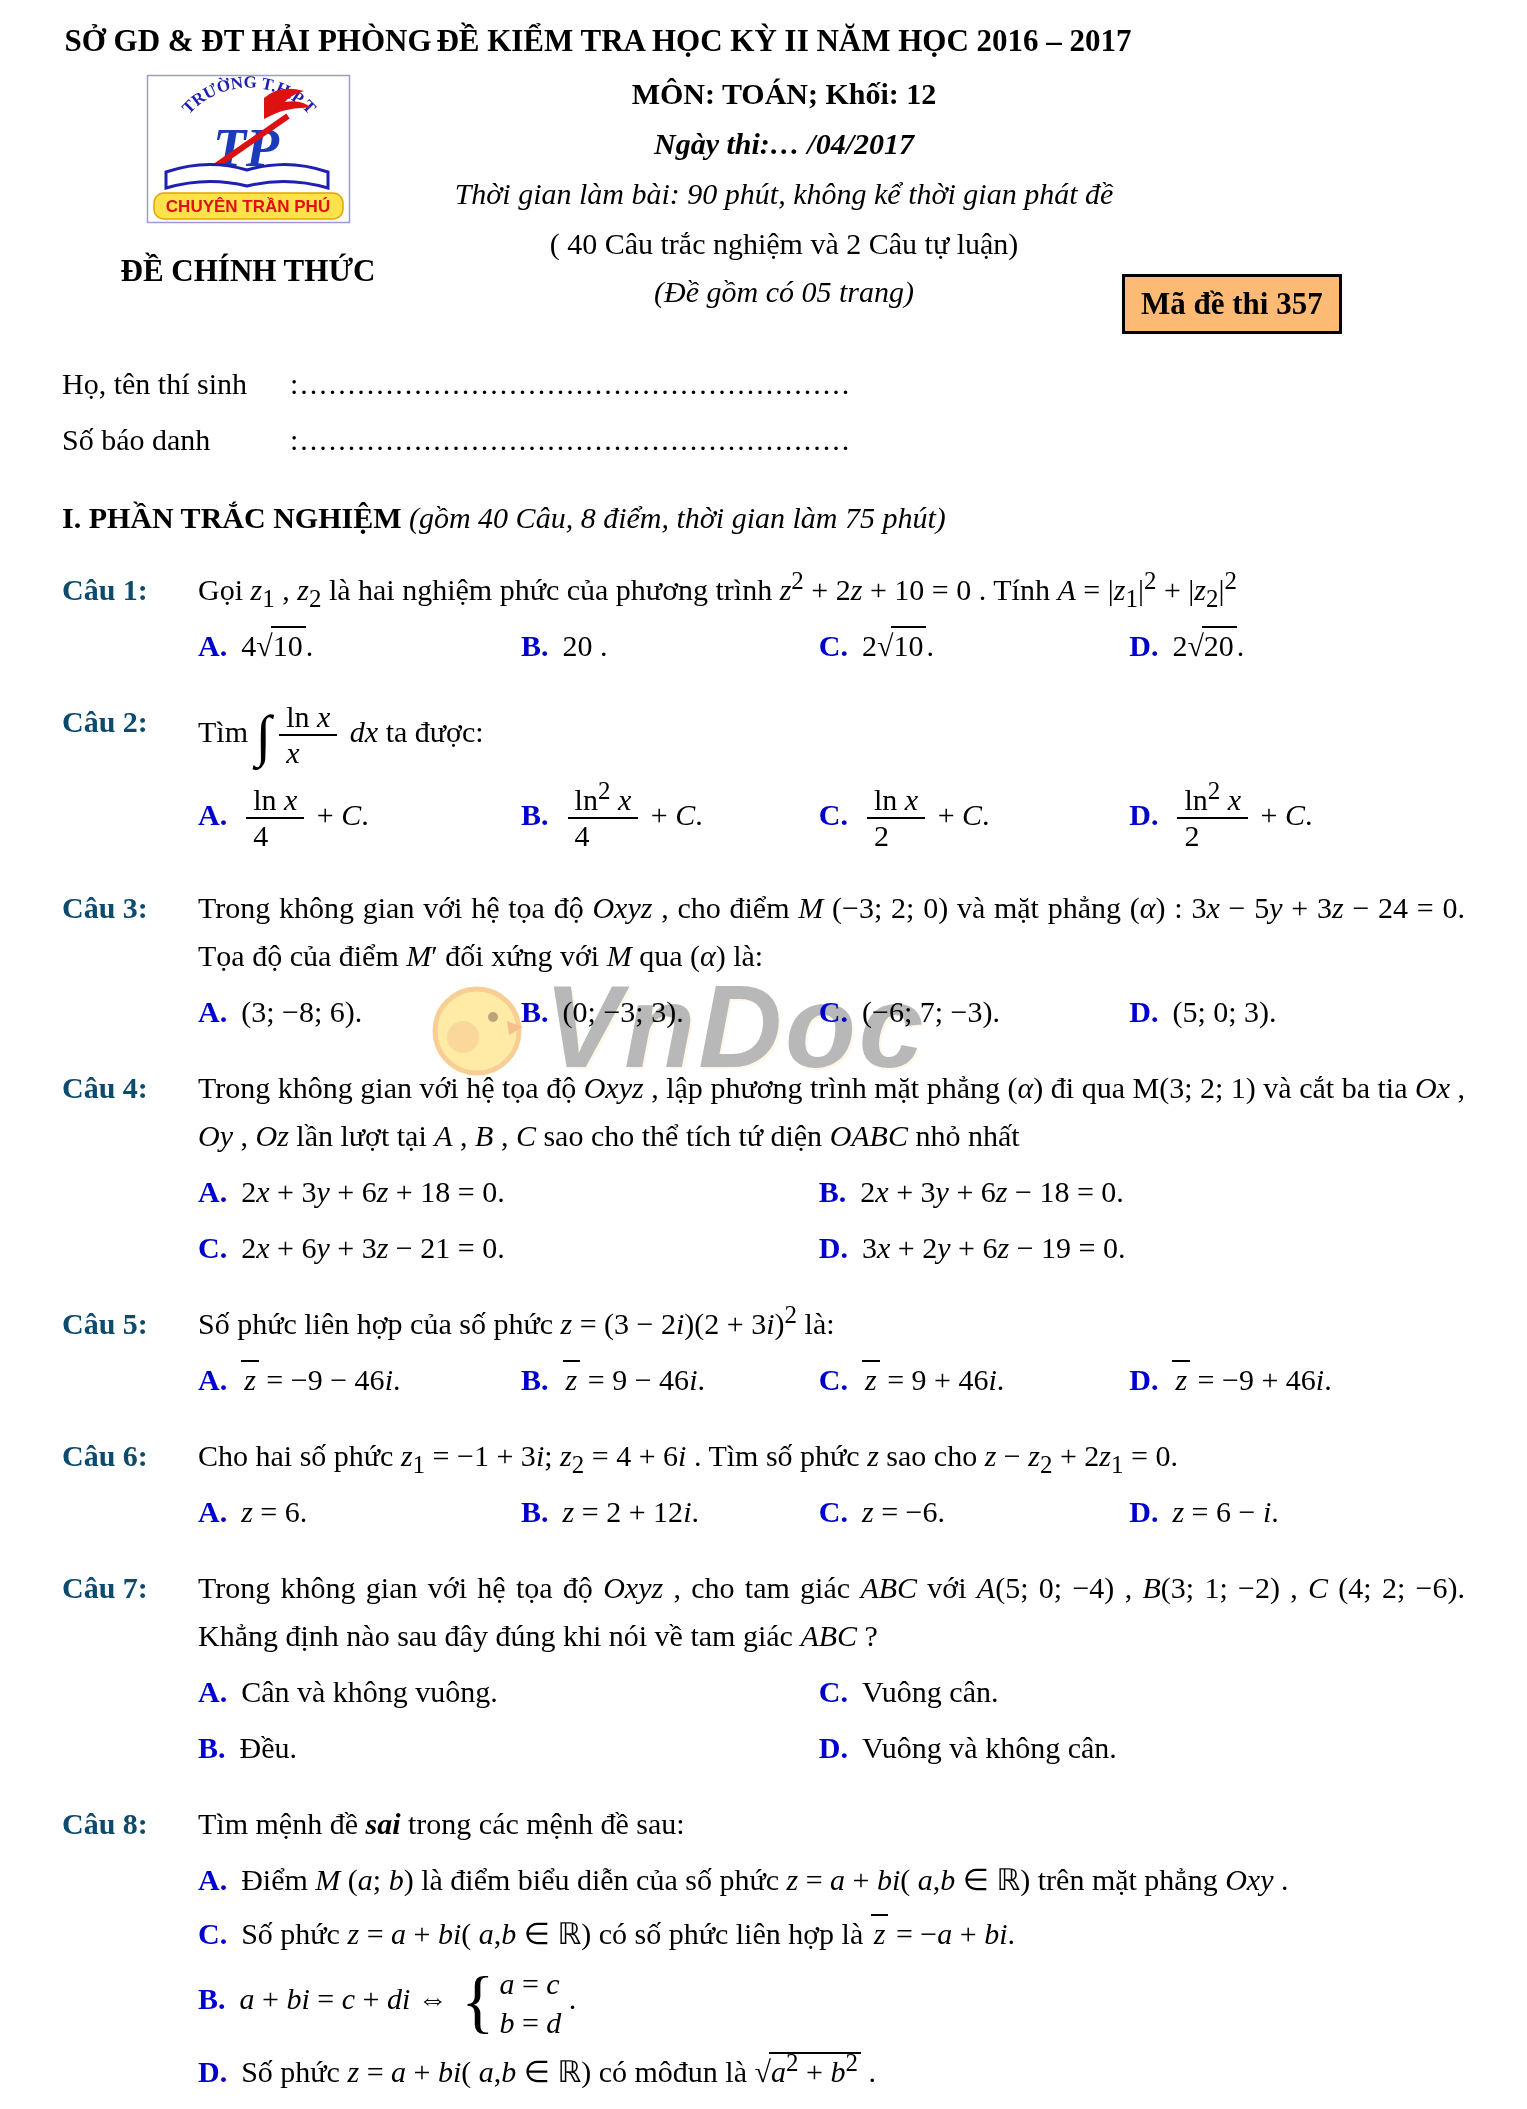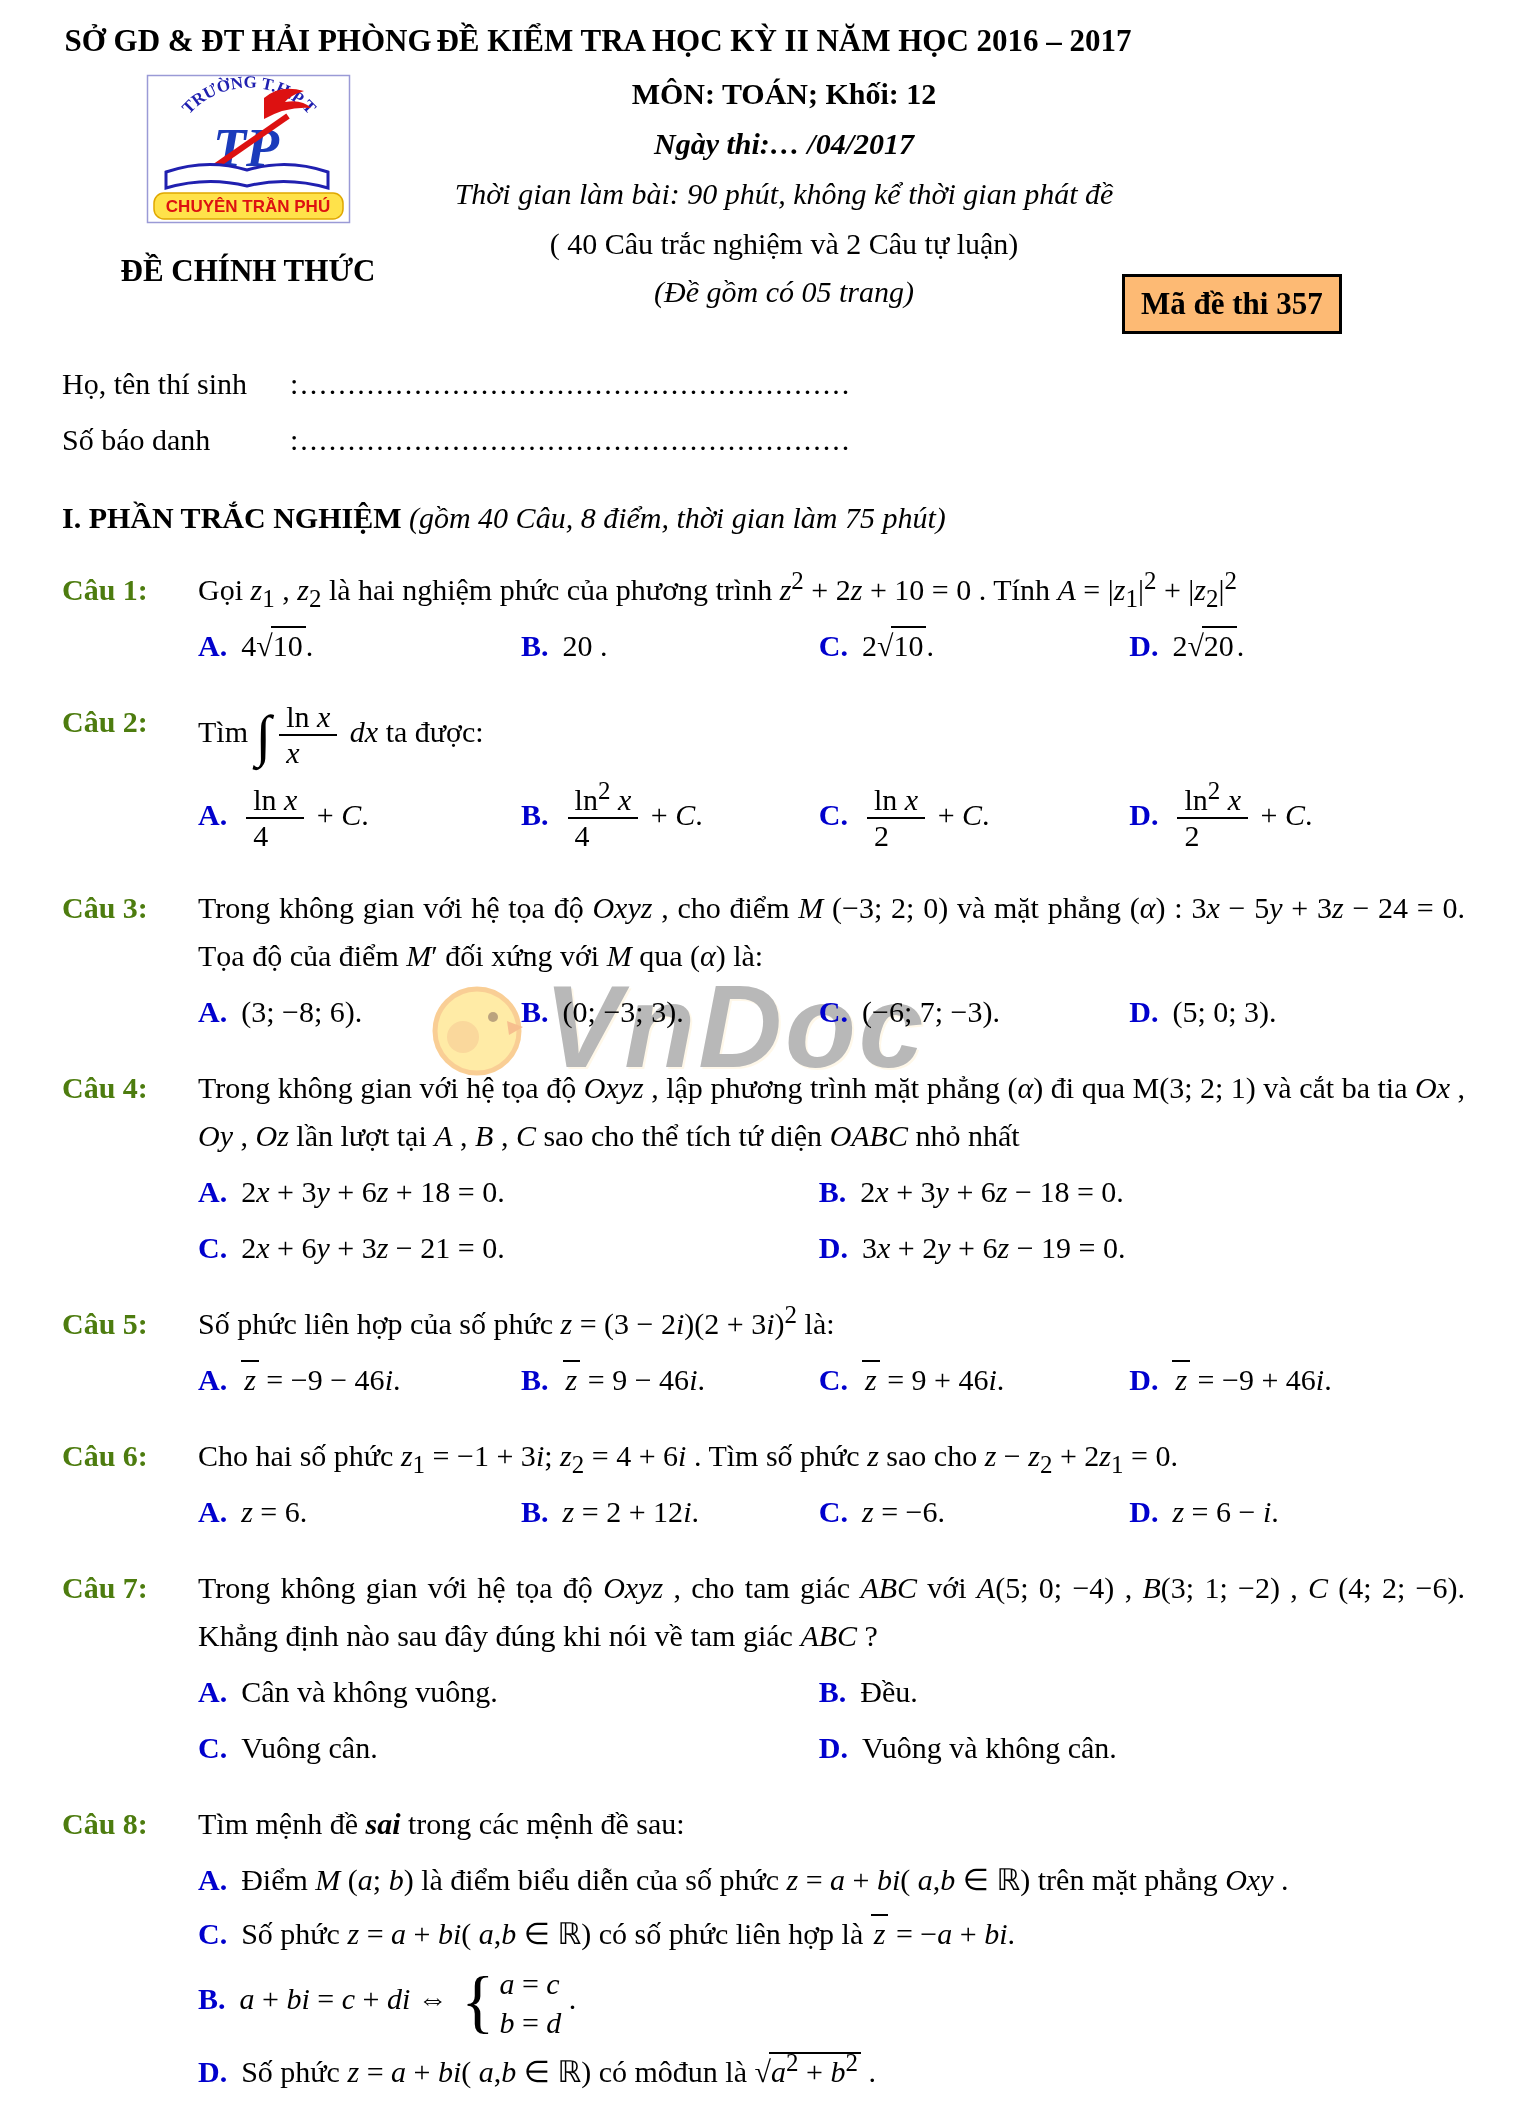--- a/index.html
+++ b/index.html
@@ -30,21 +30,21 @@
   .s-dots{white-space:nowrap;overflow:hidden;letter-spacing:2px;}
 
   
   .section-h{margin-top:30px;}
   .section-title{font-weight:bold;}
   .section-sub{font-style:italic;}
 
   
   .questions{margin-top:24px;}
   .question{display:flex;margin-bottom:28px;}
-  .q-label{flex:0 0 136px;color:#4d7c0f;font-weight:bold;}
+  .q-label{flex:0 0 136px;color:#0c4a6e;font-weight:bold;}
   .q-main{flex:1;min-width:0;}
   .q-body{text-align:justify;}
   .q-opts{margin-top:8px;}
   .row4{display:grid;grid-template-columns:25.5% 23.5% 24.5% 26.5%;align-items:start;}
   .grid2{display:grid;grid-template-columns:49% 51%;row-gap:8px;align-items:start;}
   .stack .opt{margin:6px 0;text-align:justify;}
   .opt{padding-right:8px;}
   .opt-letter{color:#0000cd;font-weight:bold;margin-right:14px;}
 
   
@@ -212,22 +212,22 @@
           </div>
         </div>
       </div>
 
       <div class="question">
         <div class="q-label">Câu 7:</div>
         <div class="q-main">
           <div class="q-body">Trong không gian với hệ tọa độ <i>Oxyz</i> , cho tam giác <i>ABC</i>  với  <i>A</i>(5; 0; −4) ,  <i>B</i>(3; 1; −2) ,  <i>C</i> (4; 2; −6). Khẳng định nào sau đây đúng khi nói về tam giác <i>ABC</i> ?</div>
           <div class="q-opts grid2">
             <div class="opt"><span class="opt-letter">A.</span><span class="opt-text">Cân và không vuông.</span></div>
+            <div class="opt"><span class="opt-letter">C.</span><span class="opt-text">Vuông cân.</span></div>
             <div class="opt"><span class="opt-letter">B.</span><span class="opt-text">Đều.</span></div>
-            <div class="opt"><span class="opt-letter">C.</span><span class="opt-text">Vuông cân.</span></div>
             <div class="opt"><span class="opt-letter">D.</span><span class="opt-text">Vuông và không cân.</span></div>
           </div>
         </div>
       </div>
 
       <div class="question">
         <div class="q-label">Câu 8:</div>
         <div class="q-main">
           <div class="q-body">Tìm mệnh đề <i><b>sai</b></i> trong các mệnh đề sau:</div>
           <div class="q-opts stack">

